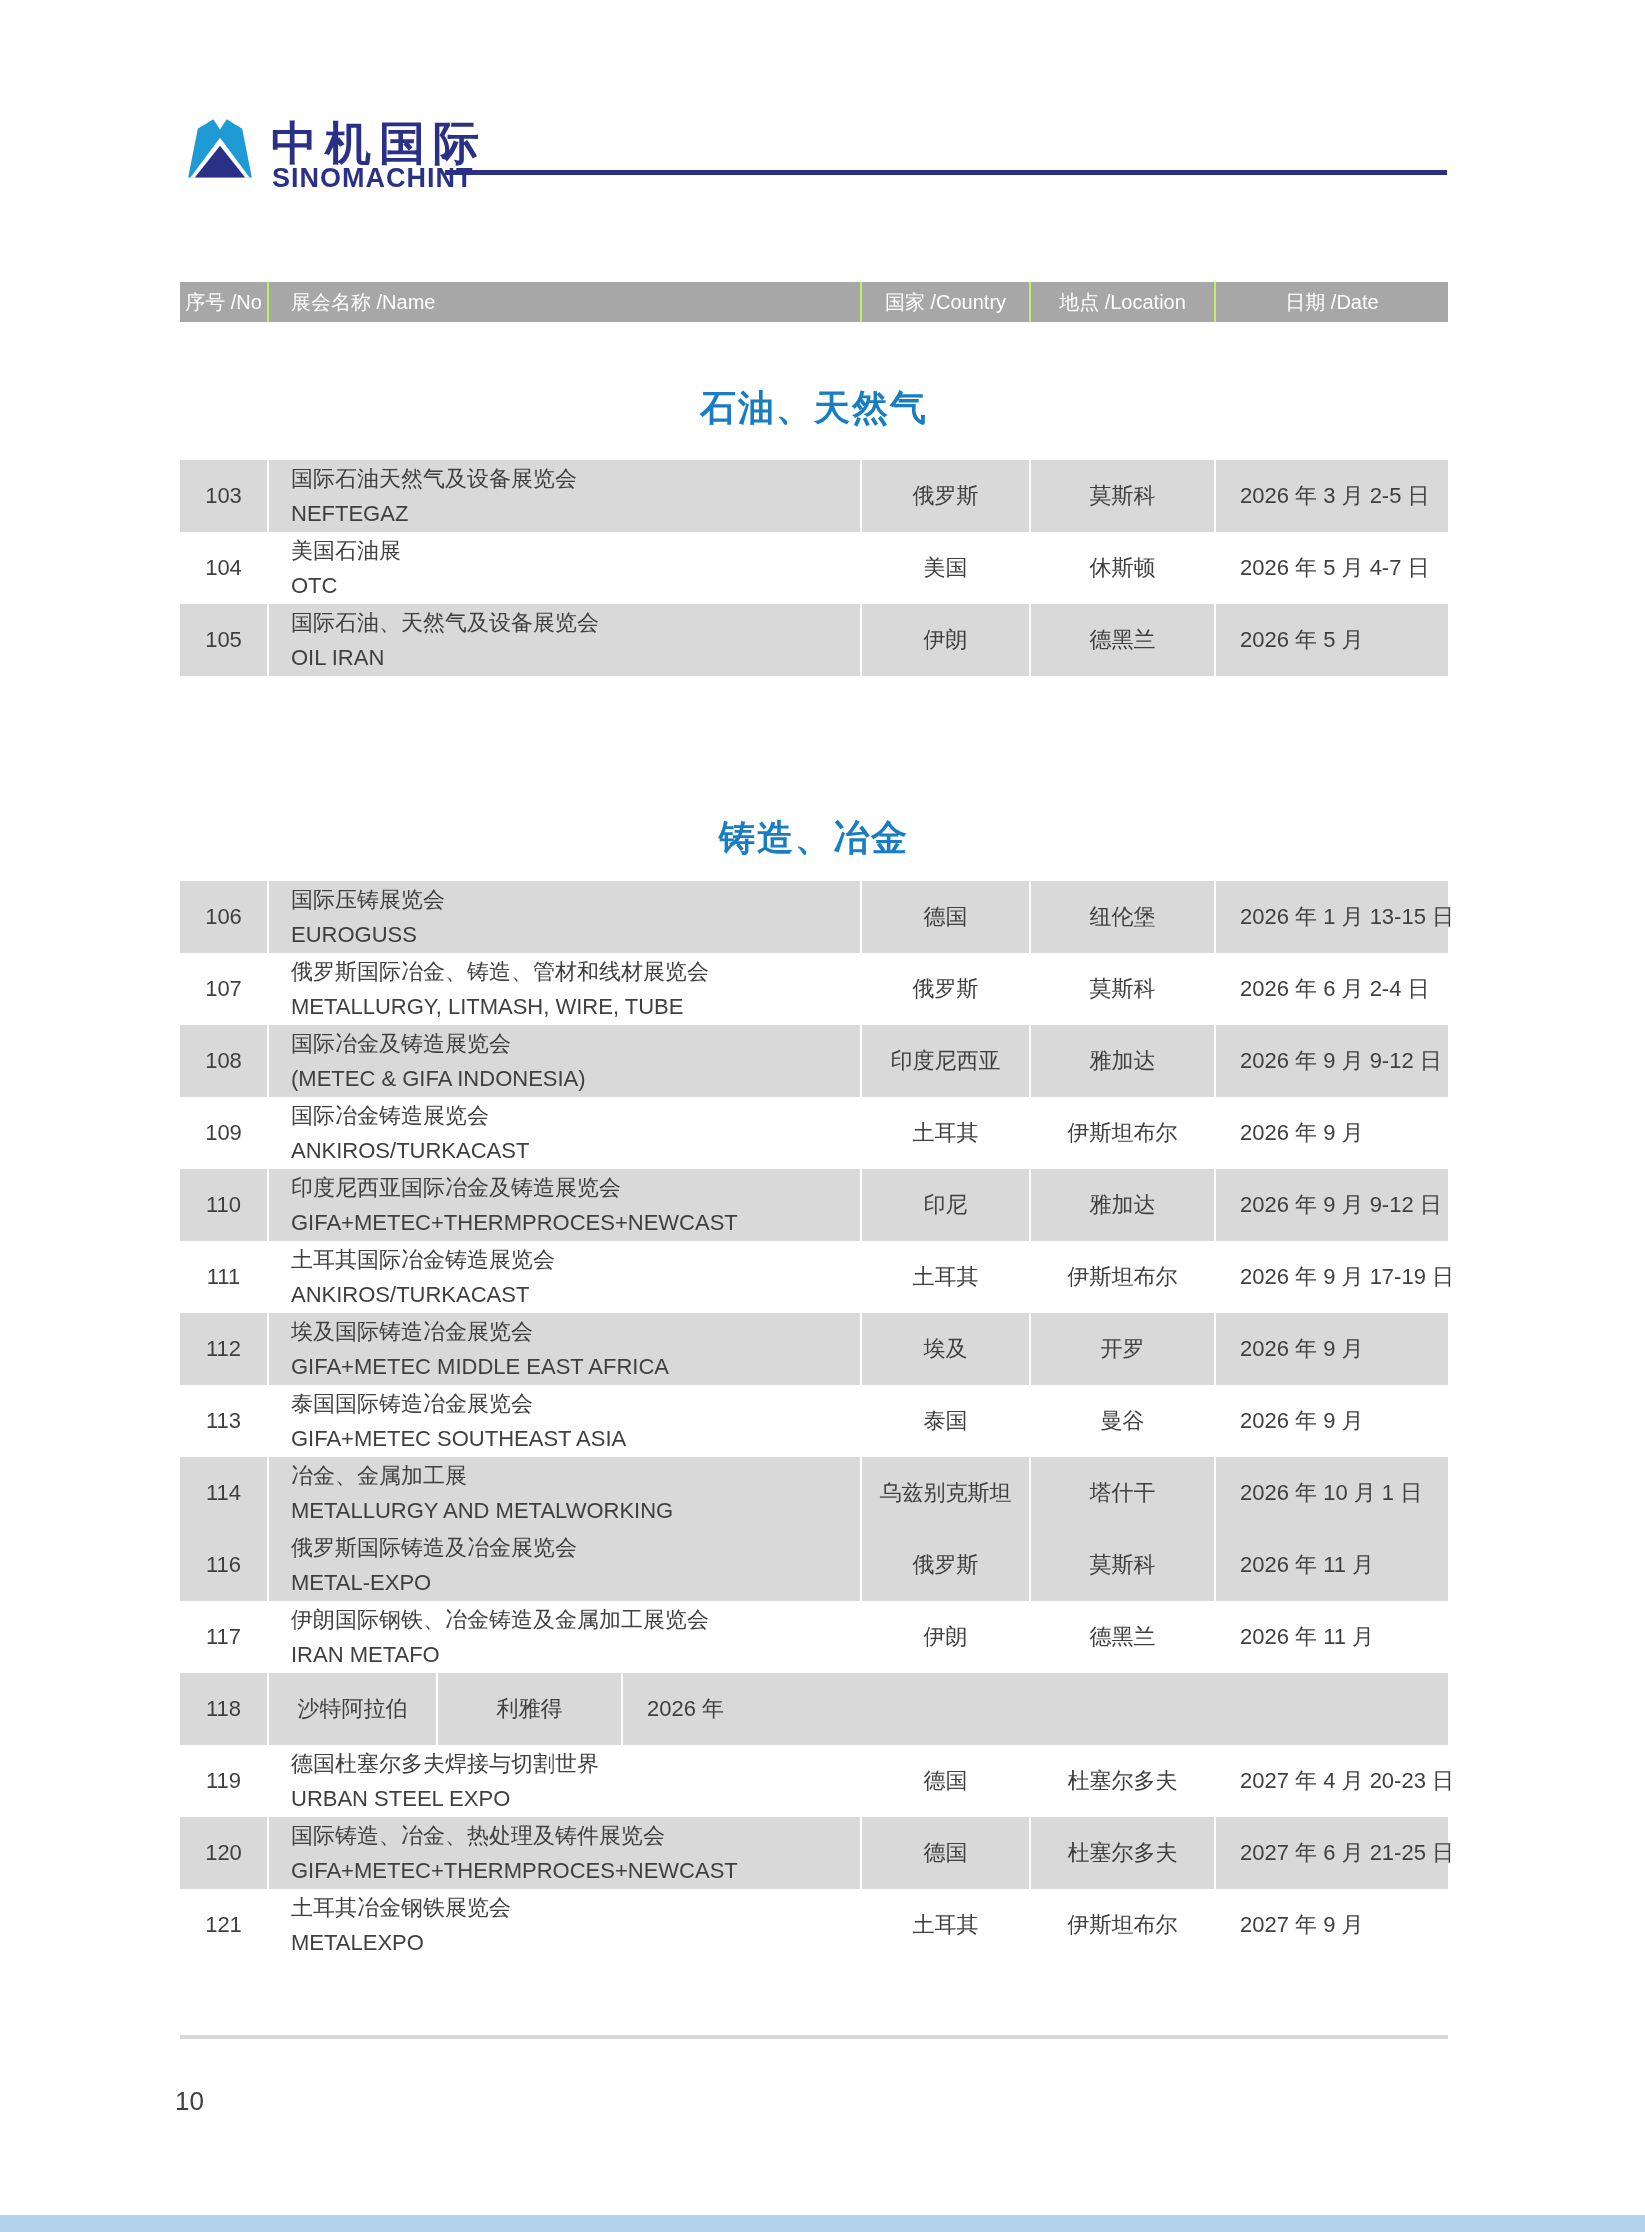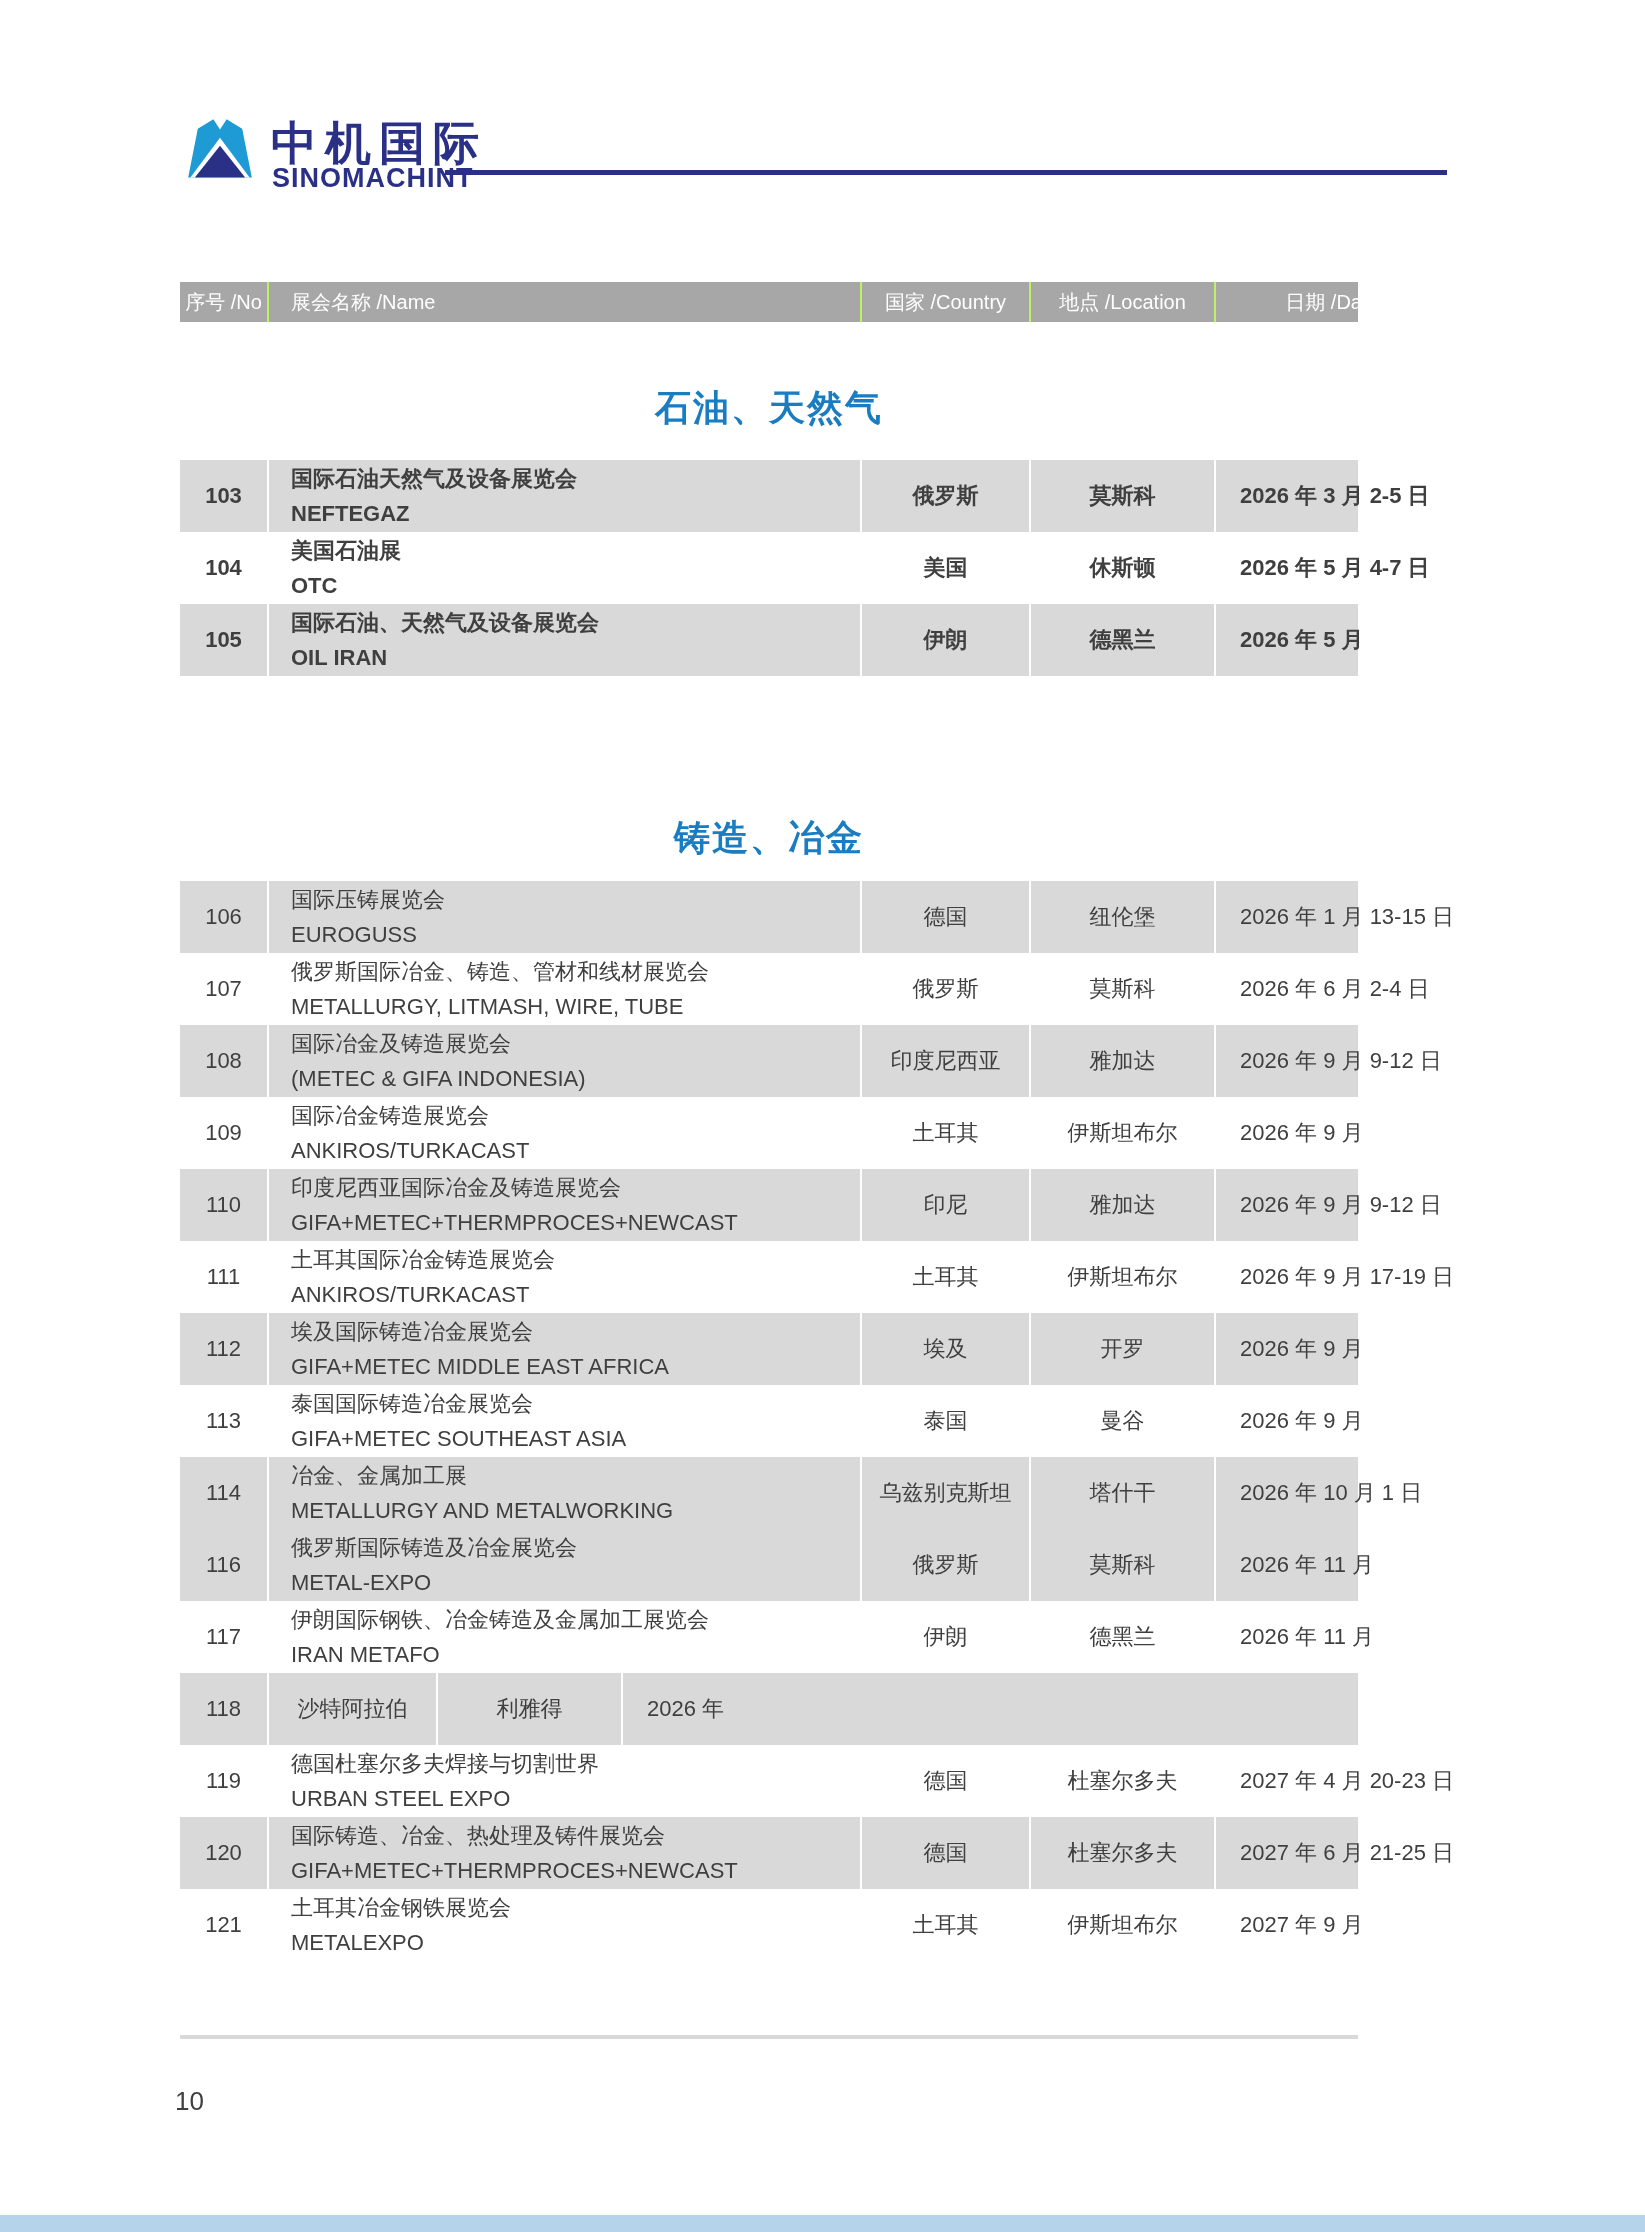--- a/index.html
+++ b/index.html
@@ -6,40 +6,40 @@
   .page{
     position:relative;width:1646px;height:2233px;background:#ffffff;overflow:hidden;
     font-family:"Liberation Sans","DejaVu Sans",sans-serif;color:#3f3f3f;
   }
   
   .logo-mark{position:absolute;left:183px;top:111px;width:74px;height:74px;}
   .logo-cn{position:absolute;left:271px;top:113px;font-size:46px;font-weight:700;color:#2b3087;letter-spacing:8px;white-space:nowrap;}
   .logo-en{position:absolute;left:272px;top:163px;font-size:27px;font-weight:700;color:#2b3087;letter-spacing:1px;white-space:nowrap;}
   .head-rule{position:absolute;left:445px;top:170px;width:1002px;height:5px;background:#2b3087;}
   
-  .tbl-left{left:180px;width:1178px;}
+  .tbl-left{left:180px;width:1268px;}
   .table-header{
     position:absolute;top:282px;height:40px;display:flex;background:#a7a7a7;color:#ffffff;font-size:20px;
   }
   .hcell{box-sizing:border-box;border-left:2px solid #bef264;display:flex;align-items:center;justify-content:center;white-space:nowrap;}
   .hcell:first-child{border-left:none;}
   .c-no{width:87px;flex:0 0 87px;}
   .c-name{width:593px;flex:0 0 593px;justify-content:flex-start;padding-left:22px;}
   .c-country{width:169px;flex:0 0 169px;}
   .c-location{width:185px;flex:0 0 185px;}
   .c-date{width:234px;flex:0 0 234px;}
   
   .section-title{
     position:absolute;text-align:center;font-size:36px;font-weight:700;color:#1a7cc1;letter-spacing:2px;
   }
   #section-title-0{top:384px;}
   #section-title-1{top:814px;}
   
   .rows{position:absolute;}
-  #rows-0{top:460px;font-weight:bold;}
+  #rows-0{top:460px;}
   #rows-1{top:881px;}
   .row{display:flex;height:72px;background:#ffffff;}
   .row.alt{background:#d9d9d9;}
   .cell{box-sizing:border-box;border-left:2px solid #ffffff;font-size:22px;color:#3f3f3f;display:flex;align-items:center;justify-content:center;white-space:nowrap;}
   .cell:first-child{border-left:none;}
   .cell.c-name{flex-direction:column;align-items:flex-start;justify-content:center;row-gap:9px;line-height:26px;padding-left:22px;}
   .cell.c-date{justify-content:flex-start;padding-left:24px;}
   
   .tbl-bottom-rule{position:absolute;top:2035px;height:4px;background:#d9d9d9;}
   .page-number{position:absolute;left:175px;top:2086px;font-size:26px;color:#3f3f3f;}

